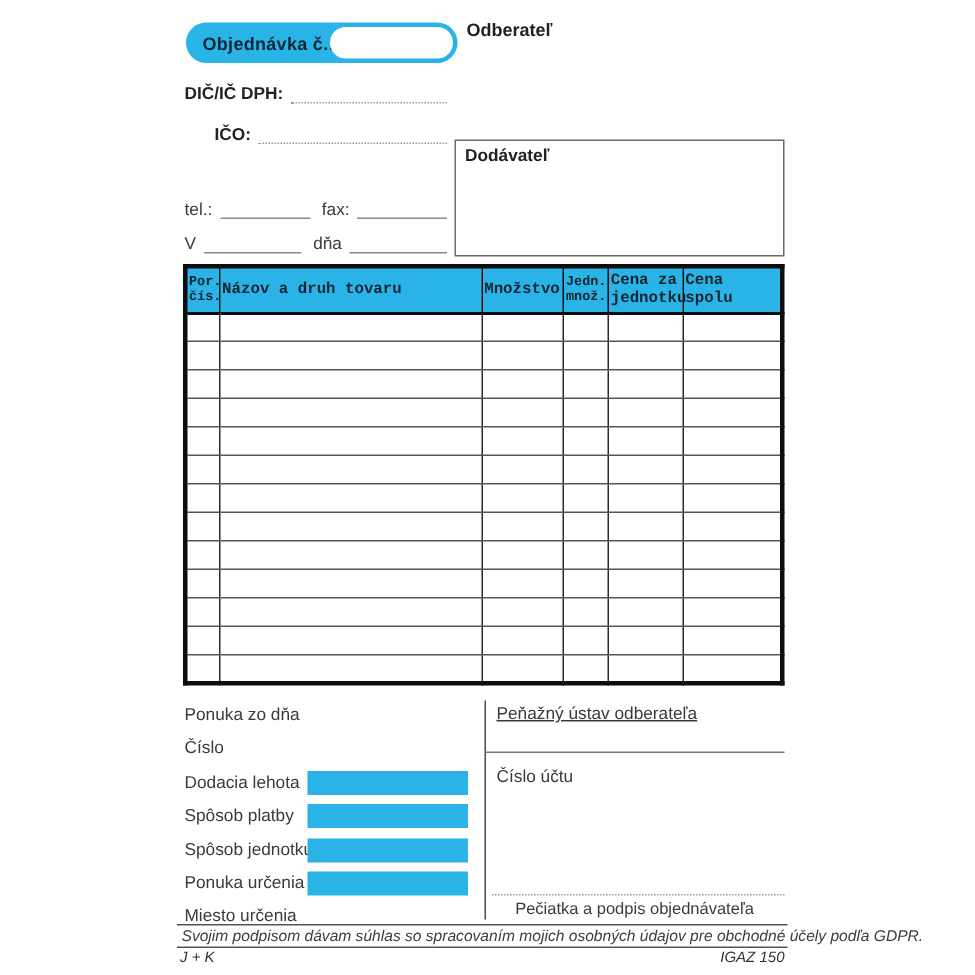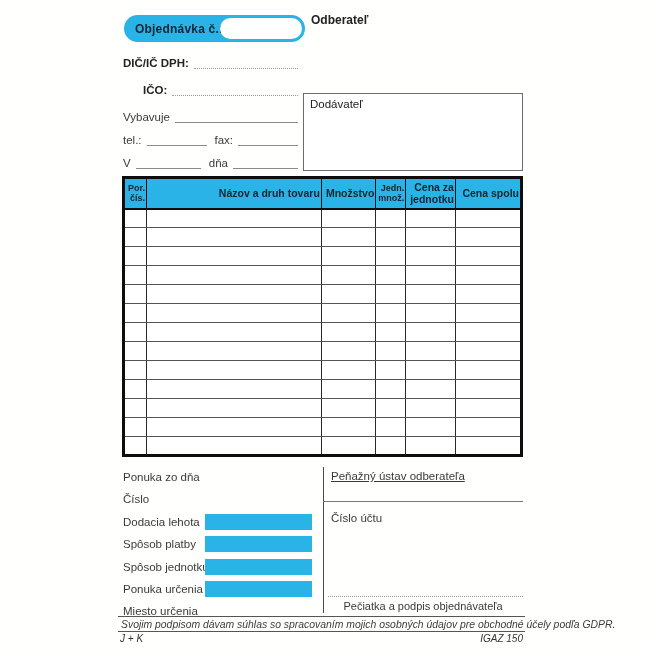--- a/index.html
+++ b/index.html
@@ -37,33 +37,33 @@
   .blank-dotted { flex:1; border-bottom:1.5px dotted #999; margin-left:5px; height:12px; }
   .blank-solid  { flex:1; border-bottom:1.5px solid #8a8a8a; margin-left:5px; height:12px; }
   .gap { width:8px; }
 
   
   .supplier-box {
     position:absolute; left:303px; top:93px; width:220px; height:78px;
     border:1px solid #6b6b6b; background:#fff;
   }
   .supplier-box .sb-label {
-    font-size:11.5px; font-weight:normal; color:#222; padding:4px 0 0 6px;
+    font-size:11.5px; font-weight:bold; color:#222; padding:4px 0 0 6px;
   }
 
   
   .items-table {
     position:absolute; left:122px; top:176px; width:401px;
     border-collapse:collapse; table-layout:fixed;
     border:3px solid #0d0d0d;
   }
   .items-table th {
     background:var(--accent); color:#132531; font-weight:bold; font-size:10.5px;
     border:1px solid #0d0d0d; border-bottom:2.5px solid #0d0d0d;
-    height:31px; text-align:right; vertical-align:middle; line-height:1.15; padding:0 1px;
+    height:31px; text-align:left; vertical-align:middle; line-height:1.15; padding:0 1px;font-family:Liberation Mono, monospace;
   }
   .items-table th.small { font-size:9px; }
   .items-table td {
     border-left:1px solid #2a2a2a; border-right:1px solid #2a2a2a;
     border-top:1px solid #555; border-bottom:1px solid #555;
     height:19px; background:#fff;
   }
 
   
   .detail-row {
@@ -113,24 +113,20 @@
   </div>
   <div class="customer-label">Odberateľ</div>
 
   <div class="field-row" style="top:56px;">
     <span class="lbl b">DIČ/IČ DPH:</span>
     <span class="blank-dotted"></span>
   </div>
   <div class="field-row" style="top:83px;padding-left:20px;">
     <span class="lbl b">IČO:</span>
     <span class="blank-dotted"></span>
-  </div>
-  <div class="field-row" style="top:110px;">
-    <span class="lbl">Vybavuje</span>
-    <span class="blank-solid"></span>
   </div>
   <div class="field-row" style="top:133px;">
     <span class="lbl">tel.:</span>
     <span class="blank-solid"></span>
     <span class="gap"></span>
     <span class="lbl">fax:</span>
     <span class="blank-solid"></span>
   </div>
   <div class="field-row" style="top:156px;">
     <span class="lbl">V</span>

